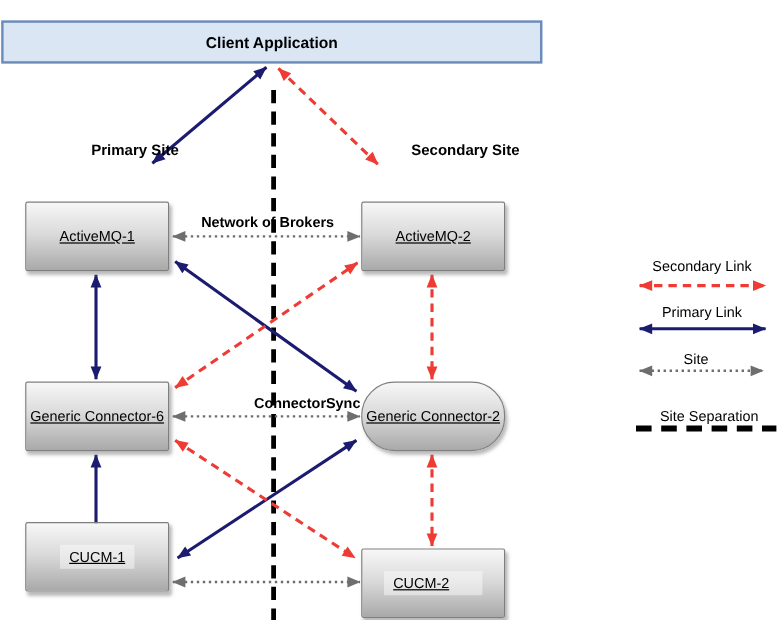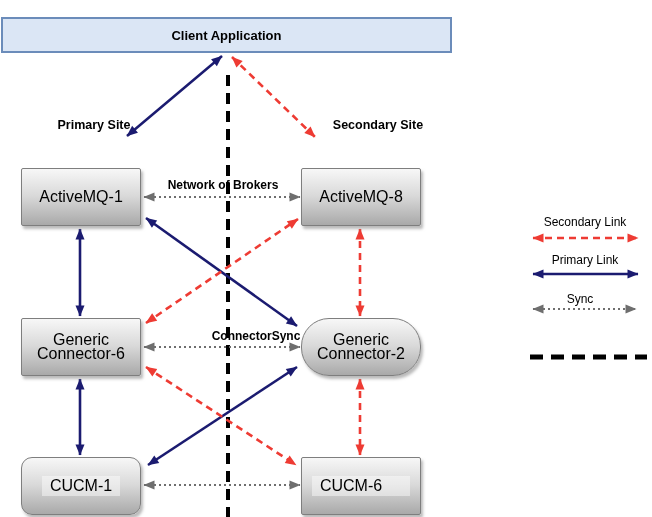--- a/index.html
+++ b/index.html
@@ -12,29 +12,29 @@
   .secondary{stroke:#ee3b33;stroke-width:2.6;stroke-dasharray:7 5;fill:none;}
   .sync{stroke:#6e6e6e;stroke-width:2;stroke-dasharray:2 3;fill:none;}
   .sep{stroke:#000;stroke-width:4;stroke-dasharray:11 7;fill:none;}
   .sep-legend{stroke:#000;stroke-width:5;stroke-dasharray:13 8;fill:none;}
   .node{
     position:absolute;width:118px;height:56px;
     background:linear-gradient(180deg,#f7f7f7 0%,#d9d9d9 48%,#a9a9a9 100%);
     border:1px solid #7e7e7e;border-radius:2px;
     box-shadow:2px 3px 3px rgba(130,130,130,0.55);
     display:flex;align-items:center;justify-content:center;
-    font-size:16px;line-height:14px;text-align:center;
+    font-size:12px;line-height:14px;text-align:center;text-decoration:underline;
   }
   .client-box{
     position:absolute;left:1px;top:1px;width:447px;height:32px;
     background:#dbe6f5;border:2px solid #6b8cba;
     display:flex;align-items:center;justify-content:center;
     font-size:13px;font-weight:bold;
   }
-  .site-lbl{position:absolute;width:110px;text-align:center;font-size:12.5px;font-weight:bold;}
+  .site-lbl{position:absolute;width:110px;text-align:right;font-size:12.5px;font-weight:bold;}
   .edge-lbl{position:absolute;width:160px;text-align:center;font-size:12px;font-weight:bold;}
   .legend-lbl{position:absolute;width:112px;text-align:center;font-size:12px;}
   .hl{background:rgba(255,255,255,0.45);padding:3px 8px;}
   .hl-wide{background:rgba(255,255,255,0.45);padding:3px 28px 3px 8px;}
 </style>
 </head>
 <body>
 
 <div id="stage">
 
@@ -82,35 +82,36 @@
     <span>Client Application</span>
   </div>
 
   <div class="site-lbl" style="left:39px;top:102px;">Primary Site</div>
   <div class="site-lbl" style="left:323px;top:102px;">Secondary Site</div>
 
   <div class="node" style="left:21px;top:152px;">
     <span>ActiveMQ-1</span>
   </div>
   <div class="node" style="left:301px;top:152px;">
-    <span>ActiveMQ-8</span>
+    <span>ActiveMQ-2</span>
   </div>
   <div class="node" style="left:21px;top:302px;">
     <span>Generic Connector-6</span>
   </div>
   <div class="node" style="left:301px;top:302px;border-radius:28px;">
     <span>Generic Connector-2</span>
   </div>
-  <div class="node" style="left:21px;top:441px;border-radius:11px;">
+  <div class="node" style="left:21px;top:419px;">
     <span class="hl">CUCM-1</span>
   </div>
   <div class="node" style="left:301px;top:441px;">
-    <span class="hl-wide">CUCM-6</span>
+    <span class="hl-wide">CUCM-2</span>
   </div>
 
   <div class="edge-lbl" style="left:143px;top:162px;">Network of Brokers</div>
   <div class="edge-lbl" style="left:141px;top:313px;padding-left:35px;">ConnectorSync</div>
 
   <div class="legend-lbl" style="left:529px;top:199px;">Secondary Link</div>
   <div class="legend-lbl" style="left:529px;top:237px;">Primary Link</div>
-  <div class="legend-lbl" style="left:524px;top:276px;">Sync</div>
+  <div class="legend-lbl" style="left:524px;top:276px;">Site</div>
+  <div class="legend-lbl" style="left:535px;top:324px;">Site Separation</div>
 
 </div>
 
 </body></html>

